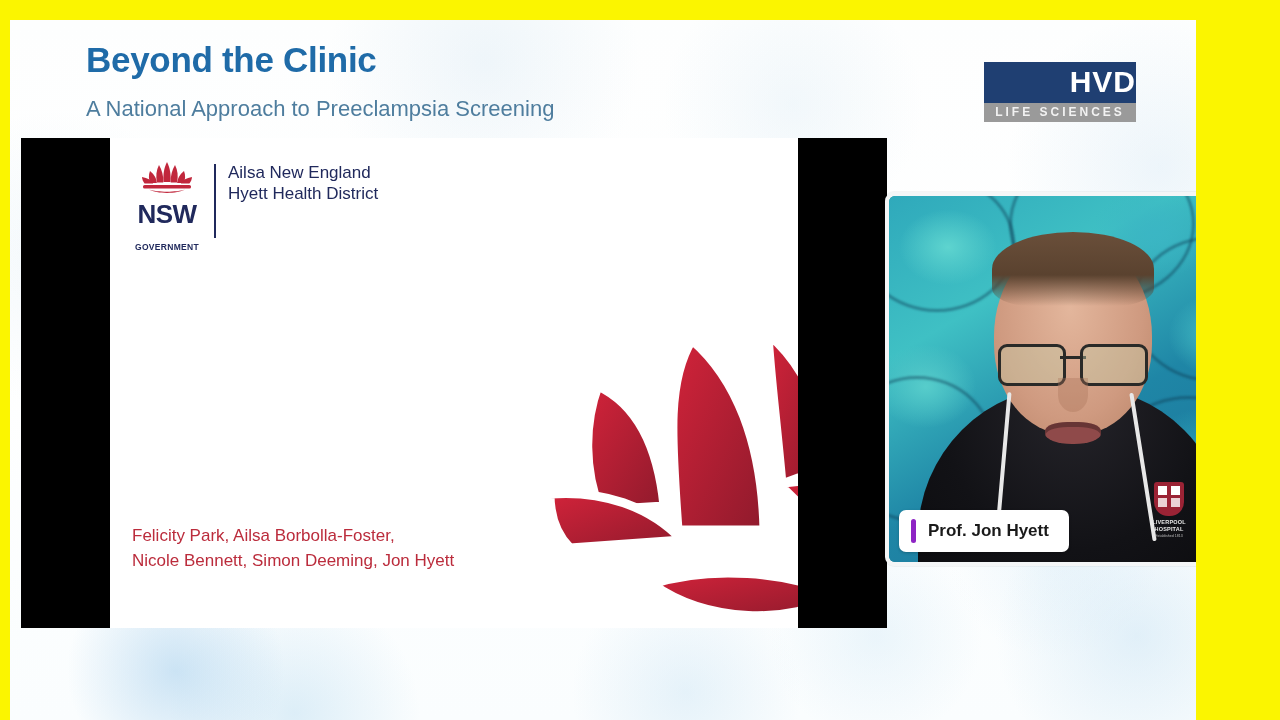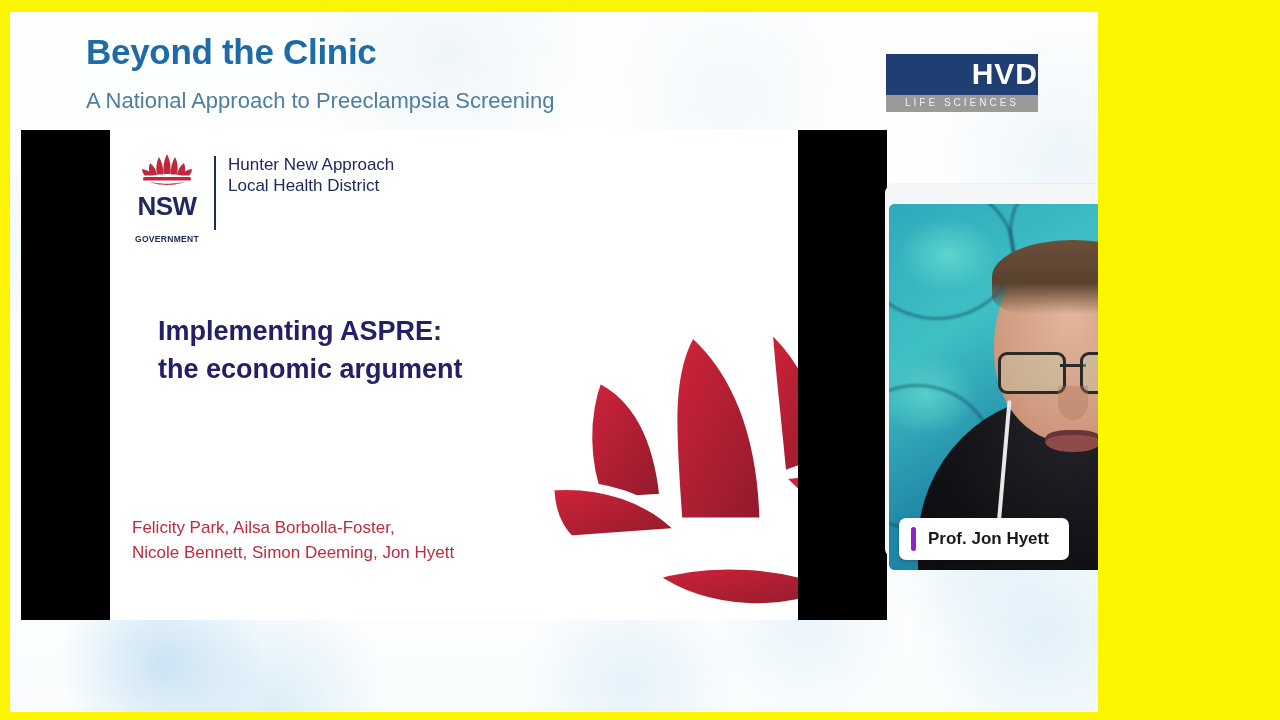--- a/index.html
+++ b/index.html
@@ -16,22 +16,22 @@
   #app {
     position: relative;
     width: 1280px;
     height: 720px;
     background: #fbf500;
     box-sizing: border-box;
   }
   #stage {
     position: absolute;
     left: 10px;
-    top: 12px;
-    width: 1088px;
+    top: 20px;
+    width: 1186px;
     height: 700px;
     background: #86efac;
     overflow: hidden;
   }
 
   
   .backdrop {
     position: absolute;
     inset: 0;
     background:
@@ -97,22 +97,22 @@
     display: block;
     text-align: right;
   }
   .hvd-bottom {
     background: #9a9a9a;
     text-align: center;
     padding: 3px 0 4px 0;
   }
   .hvd-sub {
     color: #f2f2f2;
-    font-size: 10px;
-    font-weight: normal;
+    font-size: 12px;
+    font-weight: bold;
     letter-spacing: 3px;
     line-height: 1;
     display: block;
   }
 
   
   .slide-wrap {
     position: absolute;
     left: 11px;
     top: 118px;
@@ -226,21 +226,20 @@
     box-sizing: border-box;
     box-shadow: 0 0 0 1px rgba(0,0,0,0.04);
   }
   .video-frame {
     position: relative;
     width: 100%;
     height: 100%;
     border-radius: 6px;
     overflow: hidden;
     background: #1b8b96;
-    margin-top: 16px;
   }
   .video-bg {
     position: absolute;
     inset: 0;
     background:
       radial-gradient(ellipse 70px 54px at 16% 14%, #5ed4cf 0%, rgba(94,212,207,0) 70%),
       radial-gradient(ellipse 86px 64px at 72% 10%, #3bb6c4 0%, rgba(59,182,196,0) 72%),
       radial-gradient(ellipse 74px 60px at 90% 38%, #49c3c8 0%, rgba(73,195,200,0) 70%),
       radial-gradient(ellipse 96px 74px at 88% 72%, #2fa8ba 0%, rgba(47,168,186,0) 72%),
       radial-gradient(ellipse 70px 58px at 10% 52%, #57cdcb 0%, rgba(87,205,203,0) 72%),
@@ -454,44 +453,42 @@
                 <path d="M55 17 C54.8 19.6 54 21.8 52.4 23.4 L43.8 23.4 C45.7 20.2 49.5 18 55 17 Z"></path>
                 <rect x="6" y="25" width="48" height="3.6" rx="1.6"></rect>
                 <path d="M12 29.5 C20 34 40 34 48 29.5 C40 32.4 20 32.4 12 29.5 Z"></path>
               </g>
             </svg>
             <div class="nsw-letters">NSW</div>
             <div class="nsw-gov">GOVERNMENT</div>
           </div>
           <div class="nsw-divider"></div>
           <div class="nsw-text">
-            <div class="nsw-line">Hunter New Approach</div>
-            <div class="nsw-line">Local Health District</div>
+            <div class="nsw-line">Ailsa New England</div>
+            <div class="nsw-line">Hyett Health District</div>
           </div>
         </div>
 
         <svg class="waratah-big" viewBox="0 0 330 330">
           <defs>
             <linearGradient id="wg" x1="0" y1="0" x2="1" y2="1">
               <stop offset="0%" stop-color="#d2233a"></stop>
               <stop offset="100%" stop-color="#8f1a2c"></stop>
             </linearGradient>
           </defs>
           <g fill="url(#wg)" stroke="#ffffff" stroke-width="9" stroke-linejoin="round">
             <path d="M152 6 C196 44 222 108 224 196 L138 196 C132 110 126 48 152 6 Z"></path>
             <path d="M228 0 C262 28 284 74 290 132 L242 150 C236 84 230 38 228 0 Z"></path>
             <path d="M58 52 C96 70 118 112 124 172 L60 176 C44 136 44 90 58 52 Z"></path>
             <path d="M10 160 C62 156 110 172 142 206 L30 214 C16 200 10 180 10 160 Z"></path>
             <path d="M238 150 C286 142 322 152 330 176 L330 250 C296 210 268 176 238 150 Z"></path>
             <path d="M112 250 C168 232 248 236 300 262 C250 290 168 290 112 250 Z"></path>
           </g>
         </svg>
 
-        <div class="slide-title">Implementing ASPRE:
-the economic argument</div>
         <div class="slide-authors">Felicity Park, Ailsa Borbolla-Foster,
 Nicole Bennett, Simon Deeming, Jon Hyett</div>
       </div>
     </div>
 
     <div class="video-tile">
       <div class="video-frame">
         <div class="video-bg"></div>
 
         <div class="vein" style="left:-30px; top:-20px; width:150px; height:130px;"></div>

